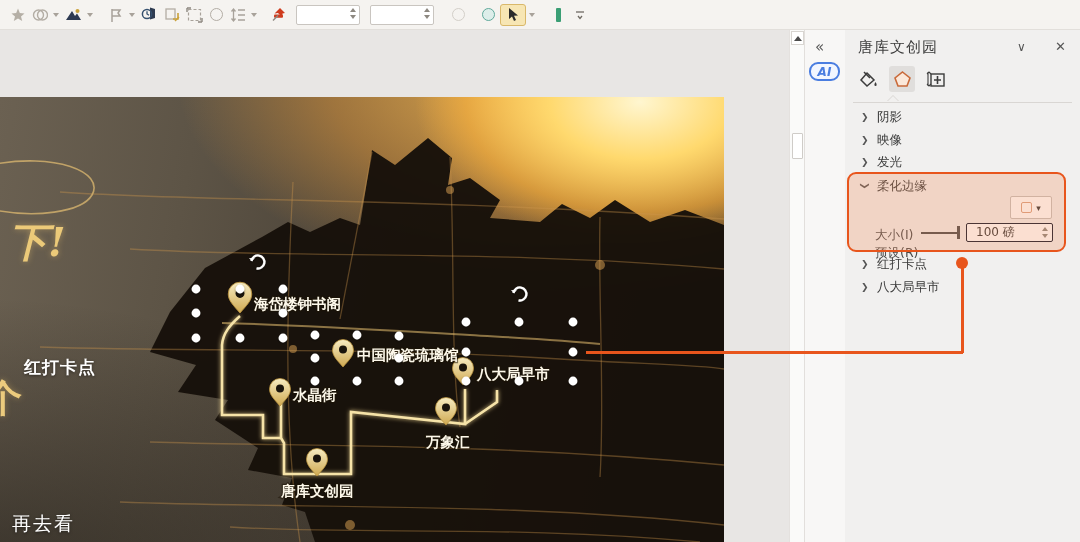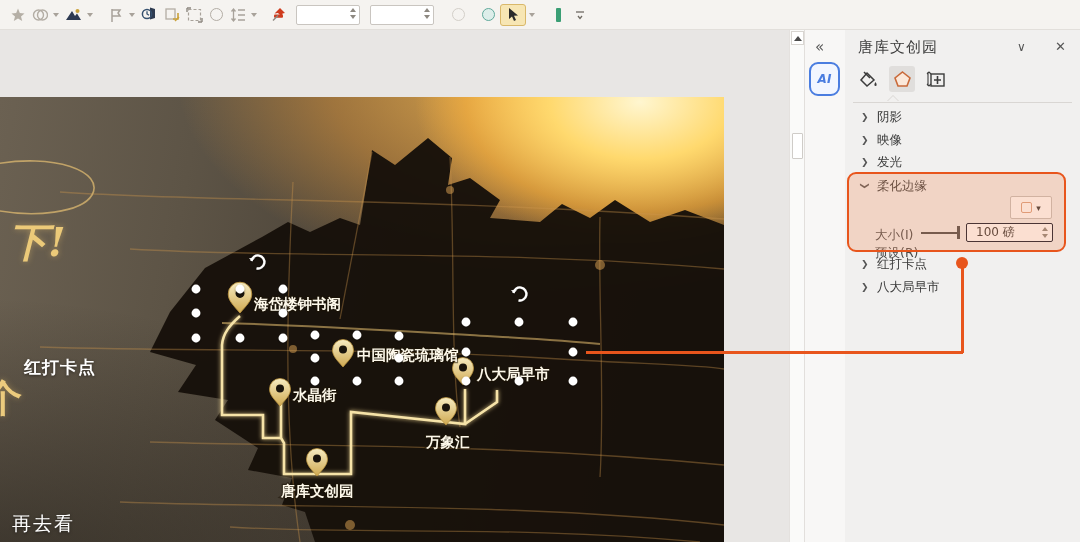--- a/index.html
+++ b/index.html
@@ -42,21 +42,21 @@
 
   
   .v-scroll { position:absolute; left:789px; top:30px; width:15px; height:512px; background:#fafaf9; border-left:1px solid #e4e1de; }
   .v-scroll .up { position:absolute; left:1px; top:1px; width:13px; height:14px; background:#fff; border:1px solid #d8d5d1; display:flex; align-items:center; justify-content:center; }
   .v-scroll .up i { width:0;height:0;border-left:4px solid transparent;border-right:4px solid transparent;border-bottom:5px solid #4a4a4a; }
   .v-scroll .thumb { position:absolute; left:2px; top:103px; width:11px; height:26px; background:#fff; border:1px solid #cfccc8; border-radius:1px; }
 
   
   .gutter { position:absolute; left:804px; top:30px; width:41px; height:512px; background:#f8f7f6; border-left:1px solid #e2dfdc; }
   .collapse-ic { position:absolute; left:10px; top:8px; font-size:15px; color:#555; letter-spacing:-2px; cursor:default; }
-  .ai-badge { position:absolute; left:4px; top:32px; width:31px; height:34px; border:2.2px solid #4a7de0; border-radius:9px;
+  .ai-badge { position:absolute; left:4px; top:32px; width:31px; height:19px; border:2.2px solid #4a7de0; border-radius:9px;
     color:#4a7de0; font-weight:bold; font-style:italic; font-size:12px; display:flex; align-items:center; justify-content:center; background:#f2f6ff; }
 
   
   .panel { position:absolute; left:845px; top:30px; width:235px; height:512px; background:#f1f0ef; }
   .panel-title { position:absolute; left:13px; top:8px; font-size:15px; color:#3d3d3d; letter-spacing:1px; }
   .panel-chevron { position:absolute; left:172px; top:10px; font-size:12px; color:#555; }
   .panel-close { position:absolute; left:210px; top:9px; font-size:13px; color:#555; }
   .ptabs { position:absolute; left:10px; top:36px; display:flex; gap:8px; align-items:center; }
   .ptab { width:26px; height:26px; display:flex; align-items:center; justify-content:center; border-radius:3px; }
   .ptab.sel { background:#e0dedc; }

